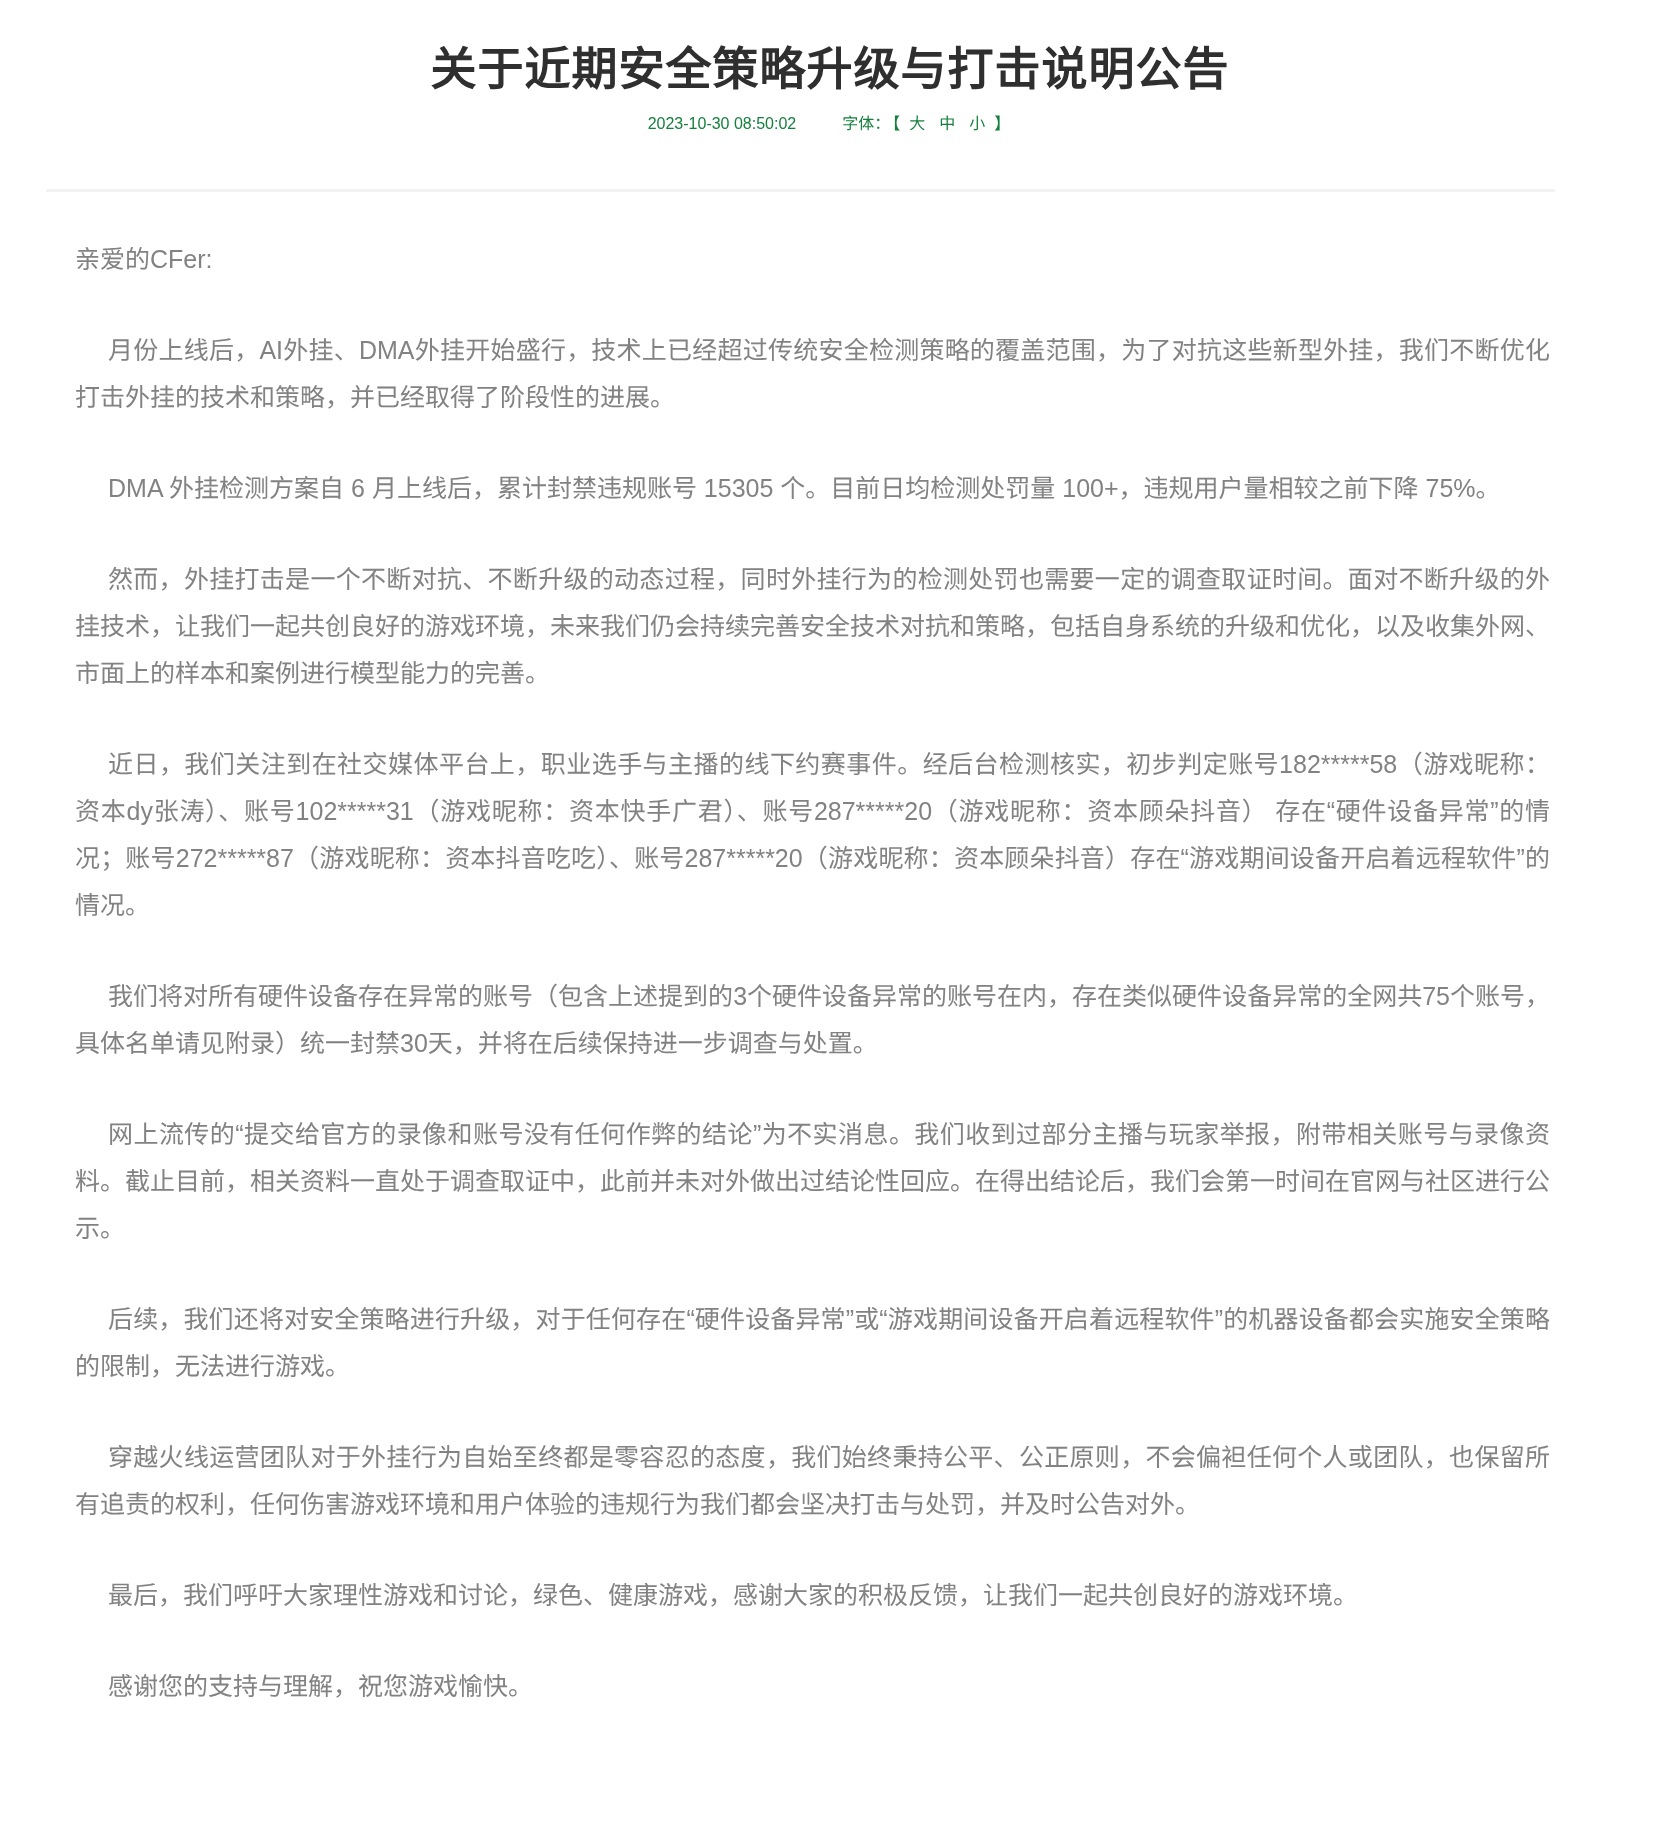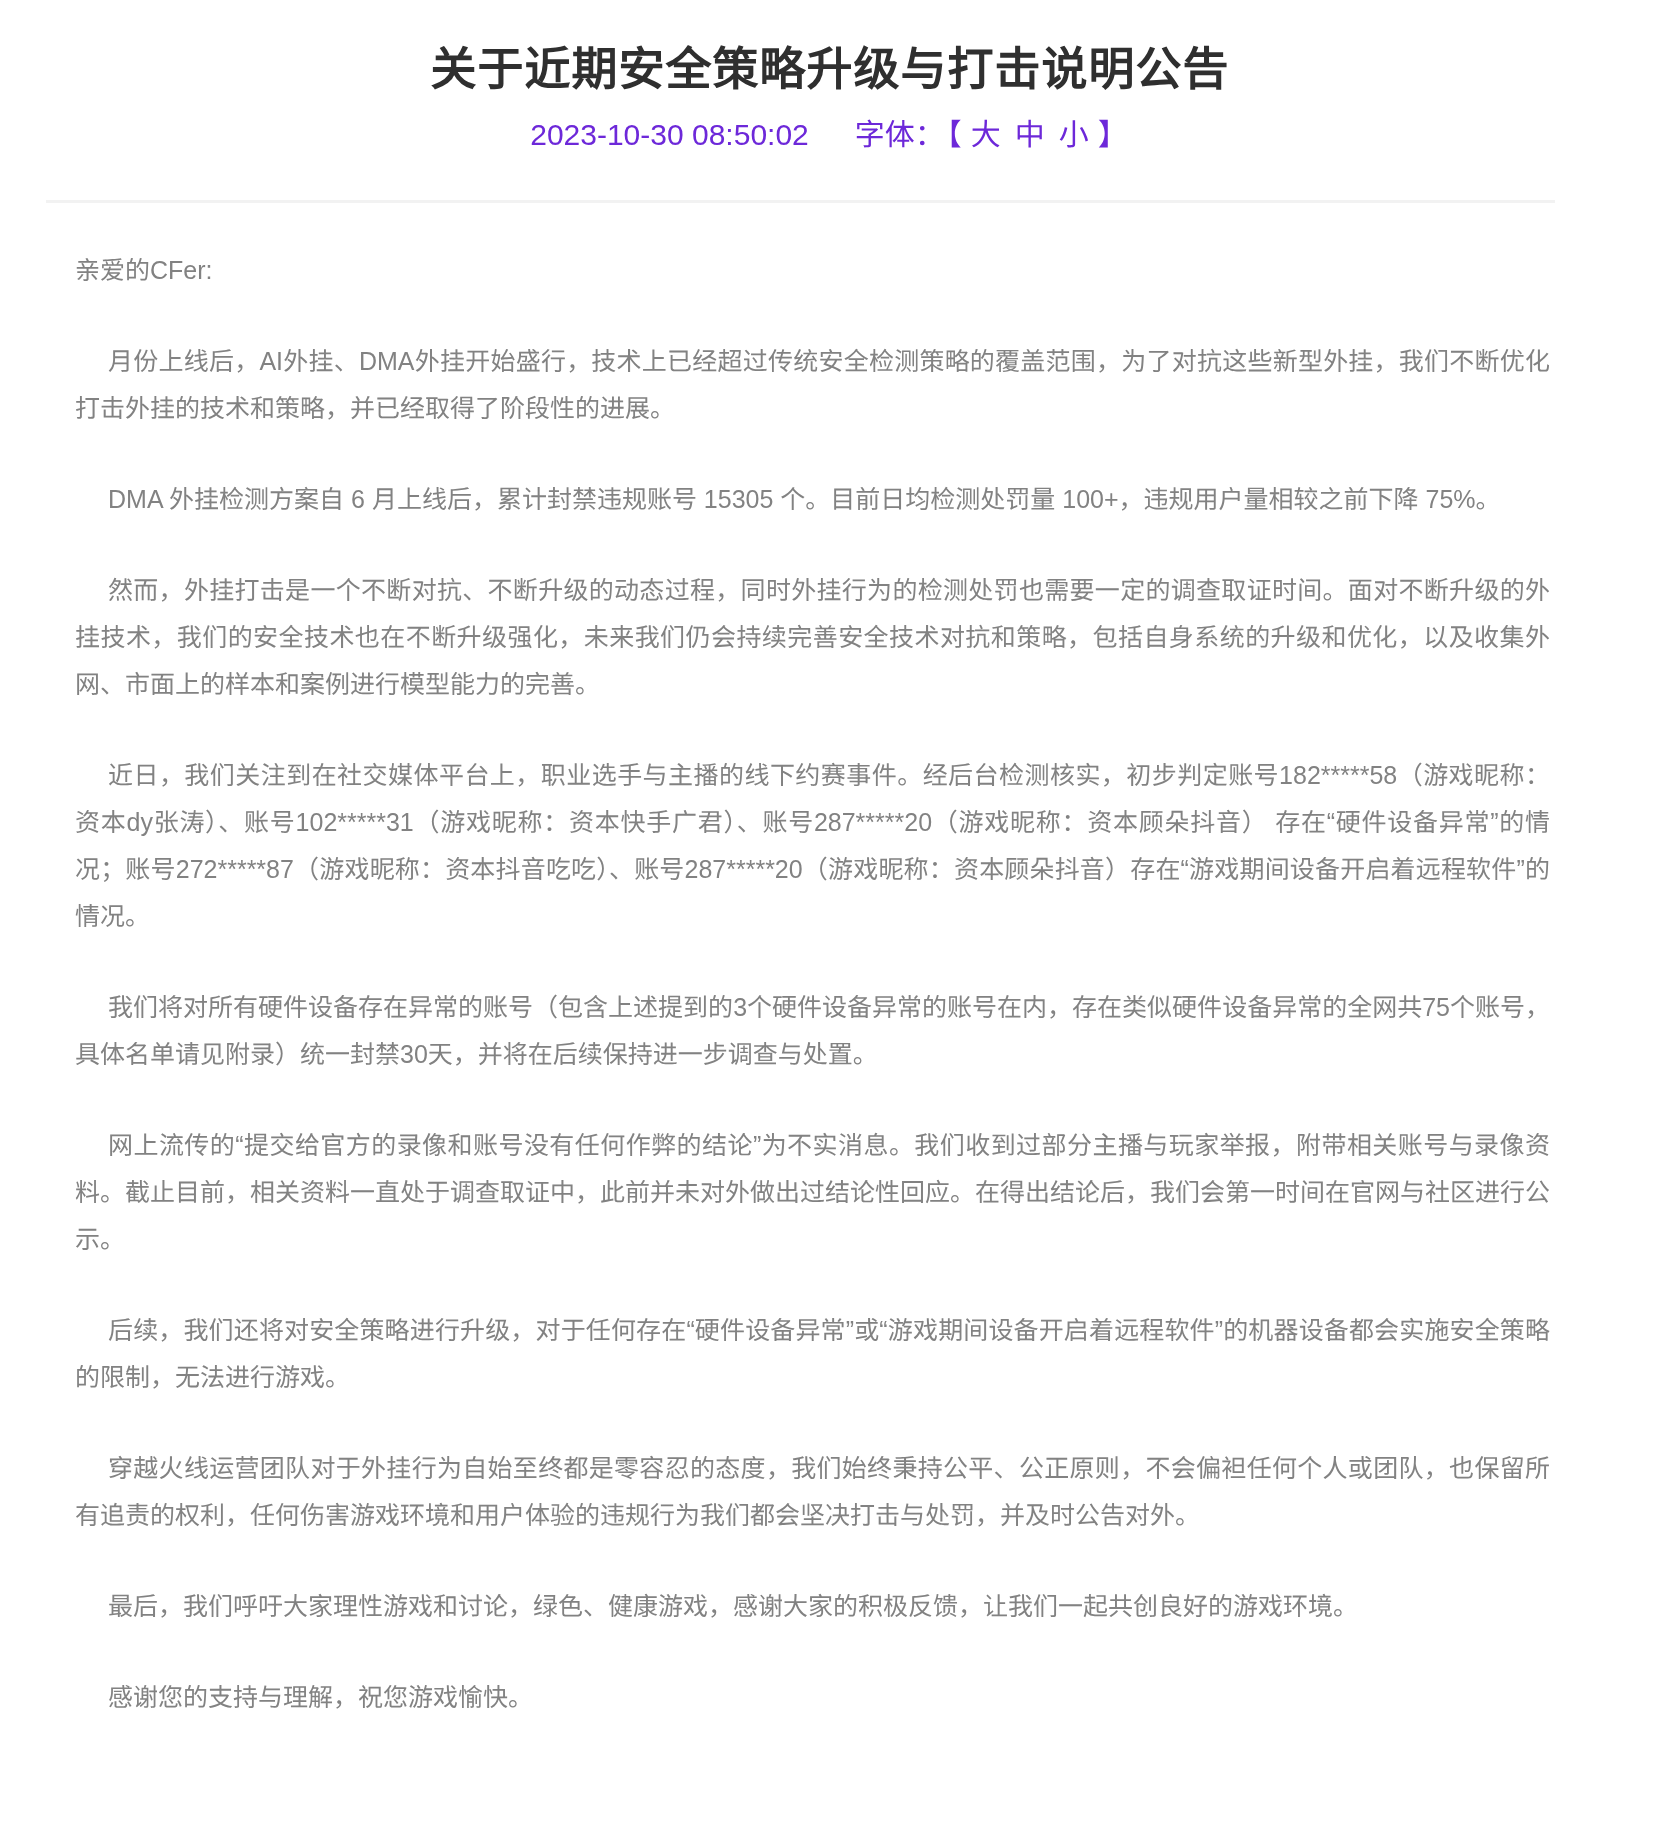--- a/index.html
+++ b/index.html
@@ -23,24 +23,24 @@
   }
   .title {
     font-size: 46px;
     line-height: 54px;
     font-weight: 700;
     color: #2f2f2f;
     margin: 0;
     letter-spacing: 1px;
   }
   .meta {
-    margin-top: 24px;
-    font-size: 30px;
+    margin-top: 13px;
+    font-size: 16px;
     line-height: 30px;
-    color: #6d28d9;
+    color: #15803d;
   }
   .meta .font-selector {
     margin-left: 46px;
   }
   .meta .font-option {
     margin: 0 7px;
     cursor: pointer;
   }
   .meta .bracket { margin: 0 2px; }
   .divider {
@@ -80,21 +80,21 @@
   <hr class="divider">
 
   <div class="content">
     <p class="salutation">亲爱的CFer:</p>
 
     <p>月份上线后，AI外挂、DMA外挂开始盛行，技术上已经超过传统安全检测策略的覆盖范围，为了对抗这些新型外挂，我们不断优化打击外挂的技术和策略，并已经取得了阶段性的进展。</p>
 
 
     <p>DMA 外挂检测方案自 6 月上线后，累计封禁违规账号 15305 个。目前日均检测处罚量 100+，违规用户量相较之前下降 75%。</p>
 
-    <p>然而，外挂打击是一个不断对抗、不断升级的动态过程，同时外挂行为的检测处罚也需要一定的调查取证时间。面对不断升级的外挂技术，我们的安全技术也在不断升级强化，未来我们仍会持续完善安全技术对抗和策略，包括自身系统的升级和优化，以及收集外网、市面上的样本和案例进行模型能力的完善。</p>
+    <p>然而，外挂打击是一个不断对抗、不断升级的动态过程，同时外挂行为的检测处罚也需要一定的调查取证时间。面对不断升级的外挂技术，让我们一起共创良好的游戏环境，未来我们仍会持续完善安全技术对抗和策略，包括自身系统的升级和优化，以及收集外网、市面上的样本和案例进行模型能力的完善。</p>
 
     <p>近日，我们关注到在社交媒体平台上，职业选手与主播的线下约赛事件。经后台检测核实，初步判定账号182*****58（游戏昵称：资本dy张涛）、账号102*****31（游戏昵称：资本快手广君）、账号287*****20（游戏昵称：资本顾朵抖音） 存在“硬件设备异常”的情况；账号272*****87（游戏昵称：资本抖音吃吃）、账号287*****20（游戏昵称：资本顾朵抖音）存在“游戏期间设备开启着远程软件”的情况。</p>
 
     <p>我们将对所有硬件设备存在异常的账号（包含上述提到的3个硬件设备异常的账号在内，存在类似硬件设备异常的全网共75个账号，具体名单请见附录）统一封禁30天，并将在后续保持进一步调查与处置。</p>
 
     <p>网上流传的“提交给官方的录像和账号没有任何作弊的结论”为不实消息。我们收到过部分主播与玩家举报，附带相关账号与录像资料。截止目前，相关资料一直处于调查取证中，此前并未对外做出过结论性回应。在得出结论后，我们会第一时间在官网与社区进行公示。</p>
 
     <p>后续，我们还将对安全策略进行升级，对于任何存在“硬件设备异常”或“游戏期间设备开启着远程软件”的机器设备都会实施安全策略的限制，无法进行游戏。</p>
 
     <p>穿越火线运营团队对于外挂行为自始至终都是零容忍的态度，我们始终秉持公平、公正原则，不会偏袒任何个人或团队，也保留所有追责的权利，任何伤害游戏环境和用户体验的违规行为我们都会坚决打击与处罚，并及时公告对外。</p>

